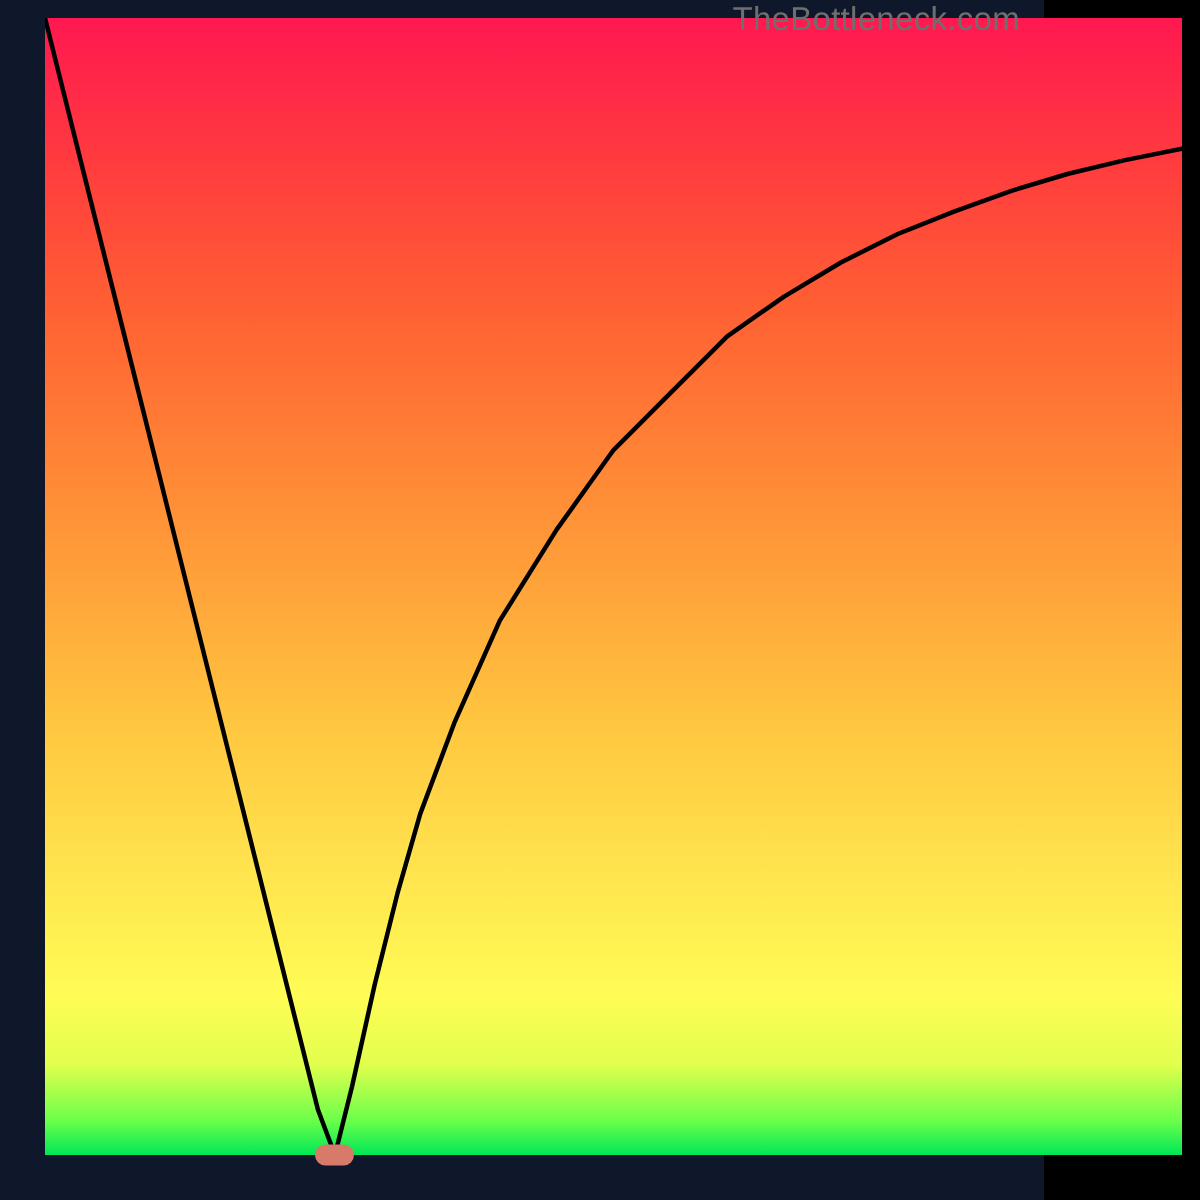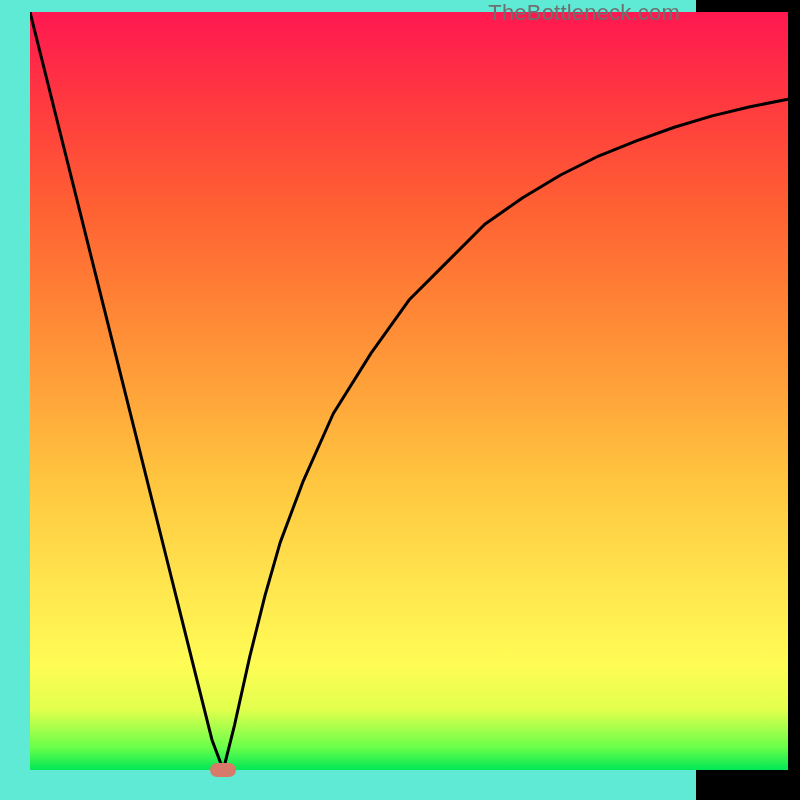--- a/index.html
+++ b/index.html
@@ -8,21 +8,21 @@
     width: 800px;
     height: 800px;
     overflow: hidden;
     background: #000;
     font-family: Arial, Helvetica, sans-serif;
   }
   .frame {
     position: relative;
     width: 696px;
     height: 800px;
-    background: #5eead4;
+    background: #0f172a;
   }
   .plot {
     position: absolute;
     left: 30px;
     top: 12px;
     width: 758px;
     height: 758px;
     
     background: linear-gradient(
       to top,

